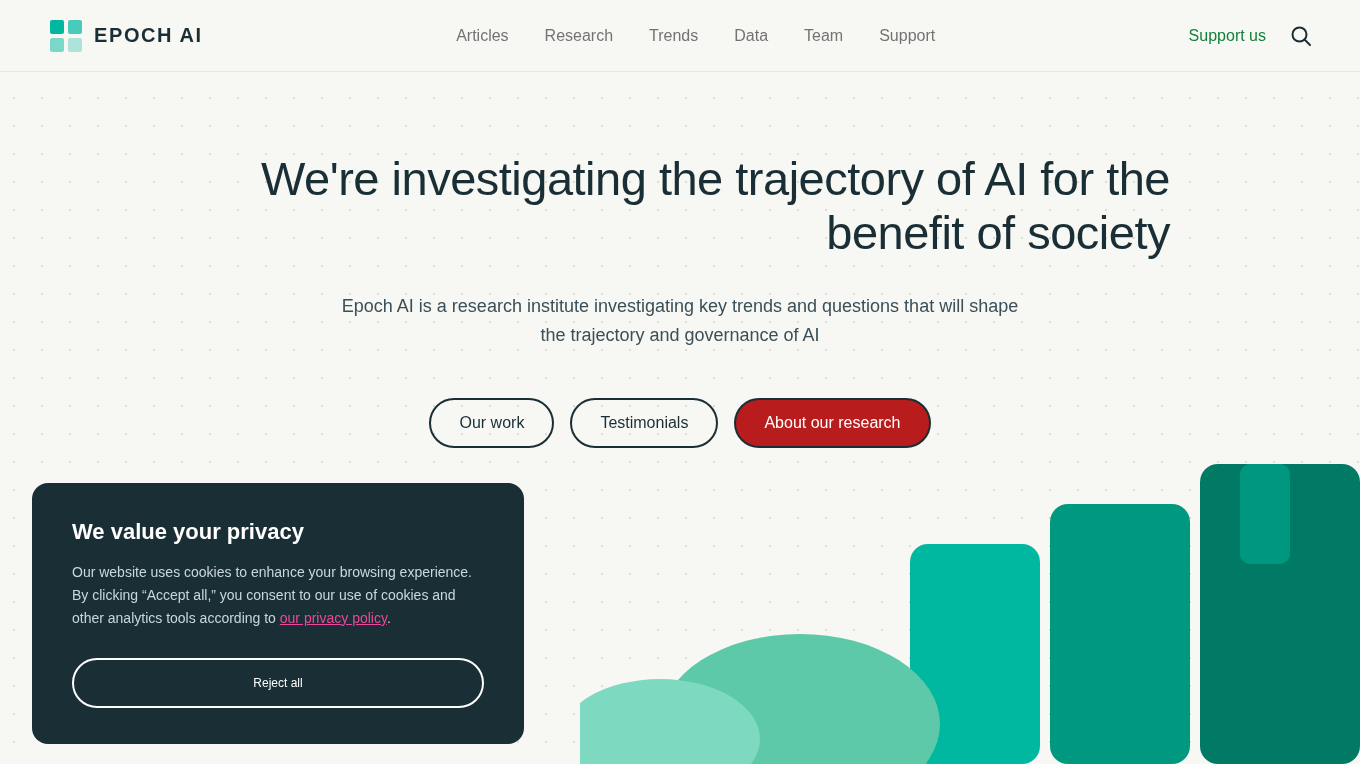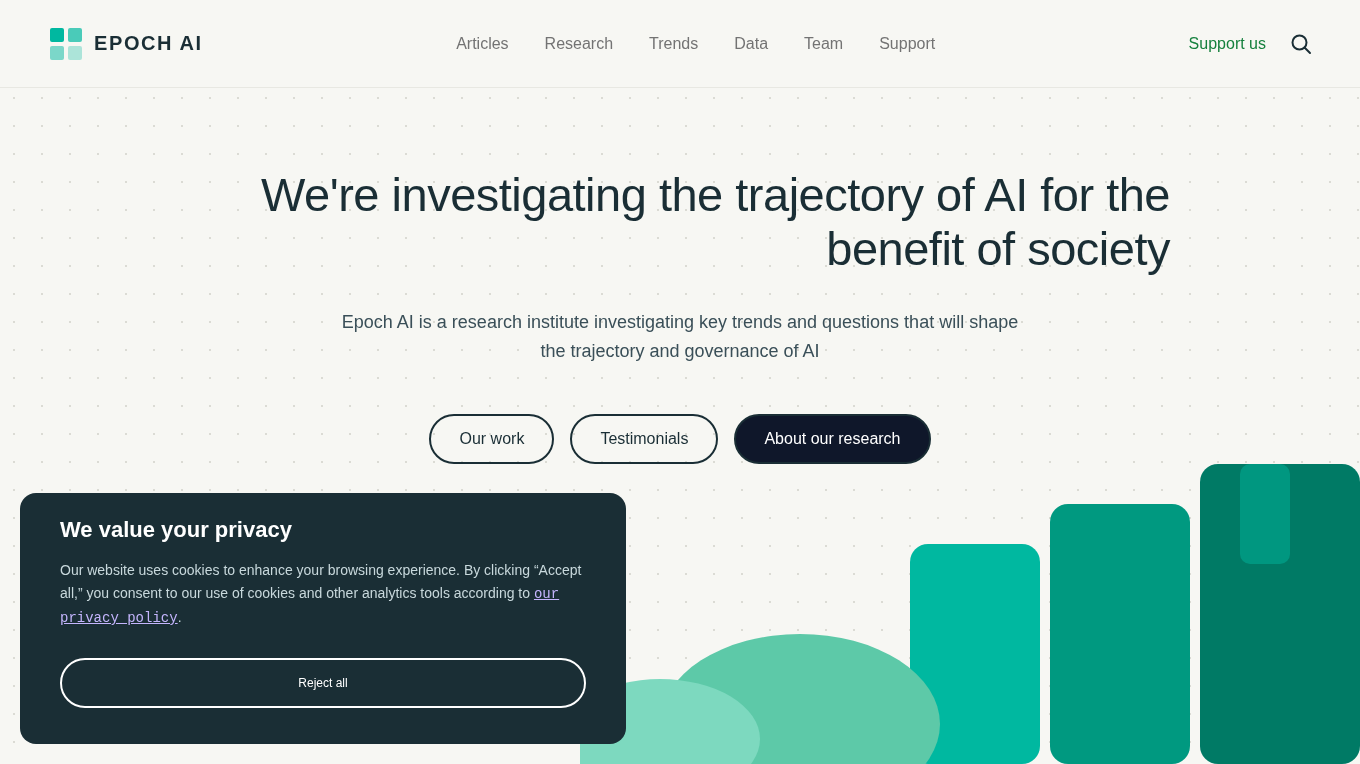--- a/index.html
+++ b/index.html
@@ -24,21 +24,21 @@
     }
 
     
     nav {
       position: relative;
       z-index: 10;
       display: flex;
       align-items: center;
       justify-content: space-between;
       padding: 0 48px;
-      height: 88px;
+      height: 72px;
       background: #f7f7f3;
       border-bottom: 1px solid #e8e8e2;
       gap: 20px;
     }
 
     .logo-area {
       display: flex;
       align-items: center;
       gap: 10px;
       text-decoration: none;
@@ -134,21 +134,21 @@
       font-size: 16px;
       font-weight: 500;
       cursor: pointer;
       transition: background 0.2s;
     }
 
     .btn-dark {
       padding: 14px 28px;
       border: 2px solid #1a2e35;
       border-radius: 40px;
-      background: #0f172a;
+      background: #b91c1c;
       color: #ffffff;
       font-size: 16px;
       font-weight: 500;
       cursor: pointer;
     }
 
     
     .illustration-area {
       position: absolute;
       bottom: 0;
@@ -156,47 +156,46 @@
       width: 780px;
       height: 320px;
       z-index: 1;
       overflow: hidden;
     }
 
     
     .cookie-banner {
       position: absolute;
       bottom: 20px;
-      left: 20px;
-      width: 606px;
+      left: 32px;
+      width: 492px;
       background: #1a2e35;
       border-radius: 16px;
-      padding: 24px 40px 36px;
+      padding: 36px 40px 36px;
       z-index: 100;
       color: white;
     }
 
     .cookie-title {
       font-size: 22px;
       font-weight: 600;
       margin-bottom: 16px;
       color: #ffffff;
     }
 
     .cookie-body {
       font-size: 14px;
       line-height: 1.65;
       color: #c8d8dc;
       margin-bottom: 28px;
     }
 
     .cookie-body a {
-      color: #c4b5fd;
+      color: #ec4899;
       text-decoration: underline;
-      font-family: Liberation Mono, monospace;
     }
 
     .cookie-buttons {
       display: flex;
       gap: 16px;
     }
 
     .btn-reject {
       flex: 1;
       padding: 16px;

